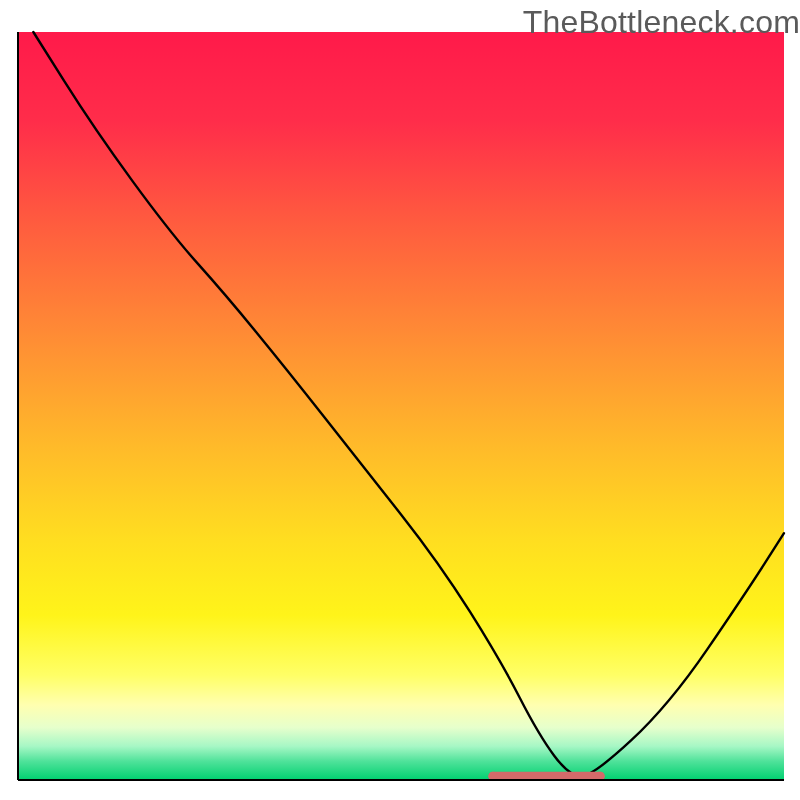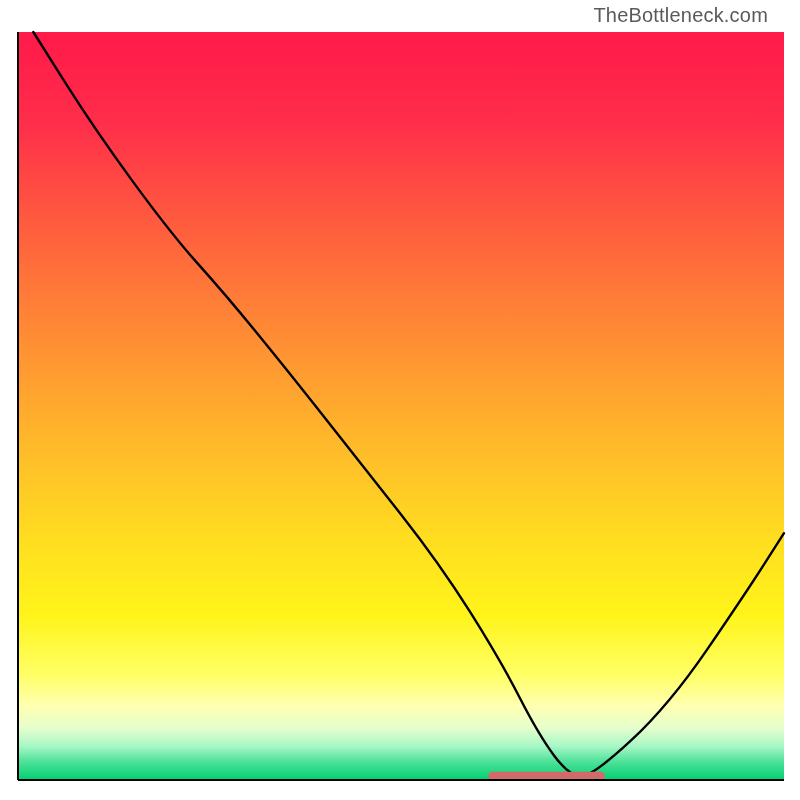--- a/index.html
+++ b/index.html
@@ -12,22 +12,22 @@
     overflow: hidden;
   }
   .container {
     position: relative;
     width: 800px;
     height: 800px;
   }
   .watermark {
     position: absolute;
     top: 4px;
-    right: 32px;
-    font-size: 20px;
+    right: 0;
+    font-size: 32px;
     font-weight: 500;
     color: #5a5a5a;
     letter-spacing: 0.2px;
     z-index: 10;
   }
   svg {
     position: absolute;
     top: 0;
     left: 0;
   }

